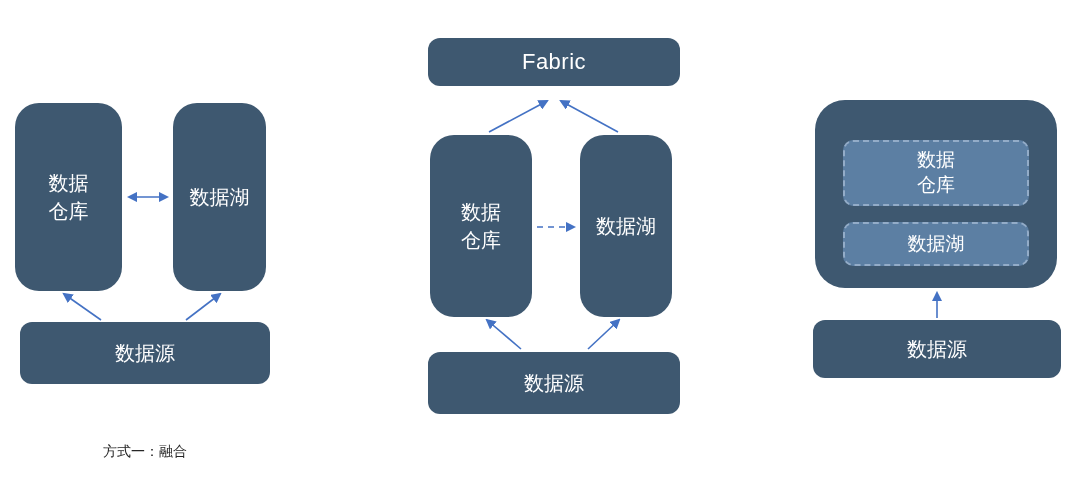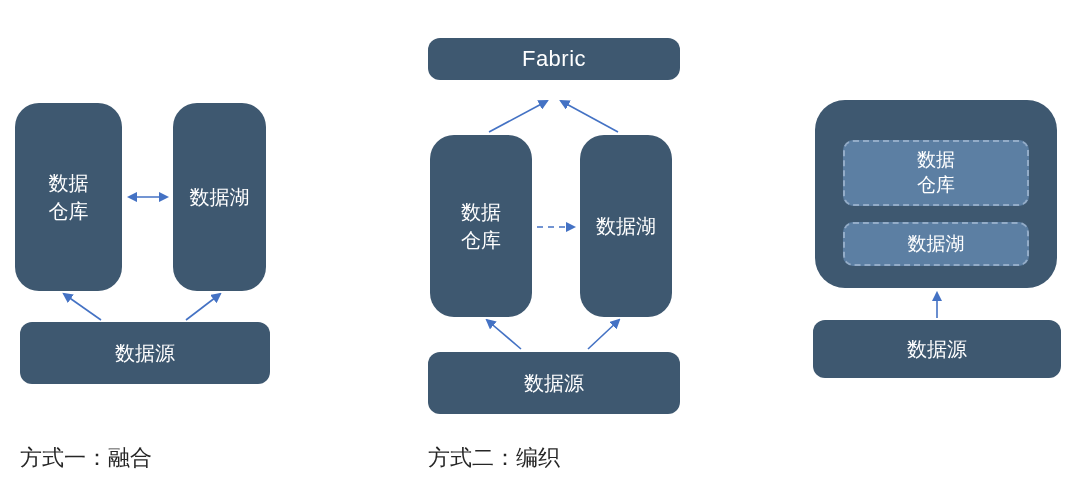--- a/index.html
+++ b/index.html
@@ -43,22 +43,22 @@
     display:flex;
     align-items:center;
     justify-content:center;
     text-align:center;
     font-size:19px;
     line-height:1.3;
     white-space:pre-line;
   }
   .caption {
     position:absolute;
-    text-align:left;
-    font-size:22px;
+    text-align:center;
+    font-size:14px;
     color:var(--caption-text,#262626);
   }
   svg.arrows {
     position:absolute;
     left:0; top:0;
     pointer-events:none;
   }
   svg .ln {
     stroke:var(--arrow,#4472C4);
     stroke-width:1.6;
@@ -71,26 +71,25 @@
 <body>
 
 <div class="canvas">
 
   <div class="box tall" style="left:15px; top:103px; width:107px; height:188px;">数据
 仓库</div>
   <div class="box tall" style="left:173px; top:103px; width:93px; height:188px;">数据湖</div>
   <div class="box wide" style="left:20px; top:322px; width:250px; height:62px;">数据源</div>
   <div class="caption" style="left:20px; top:443px; width:250px;">方式一：融合</div>
 
-  <div class="box wide fabric" style="left:428px; top:38px; width:252px; height:42px;">Fabric</div>
+  <div class="box wide fabric" style="left:428px; top:38px; width:252px; height:48px;">Fabric</div>
   <div class="box tall" style="left:430px; top:135px; width:102px; height:182px;">数据
 仓库</div>
   <div class="box tall" style="left:580px; top:135px; width:92px; height:182px;">数据湖</div>
   <div class="box wide" style="left:428px; top:352px; width:252px; height:62px;">数据源</div>
-  <div class="caption" style="left:428px; top:443px; width:252px;">方式二：编织</div>
 
   <div class="container-box" style="left:815px; top:100px; width:242px; height:188px;"></div>
   <div class="inner-box" style="left:843px; top:140px; width:186px; height:66px;">数据
 仓库</div>
   <div class="inner-box" style="left:843px; top:222px; width:186px; height:44px;">数据湖</div>
   <div class="box wide" style="left:813px; top:320px; width:248px; height:58px;">数据源</div>
 
   <svg class="arrows" width="1080" height="496" viewBox="0 0 1080 496">
     <defs>
       <marker id="ah" viewBox="0 0 10 10" refX="8" refY="5" markerWidth="6.5" markerHeight="6.5" orient="auto-start-reverse">

